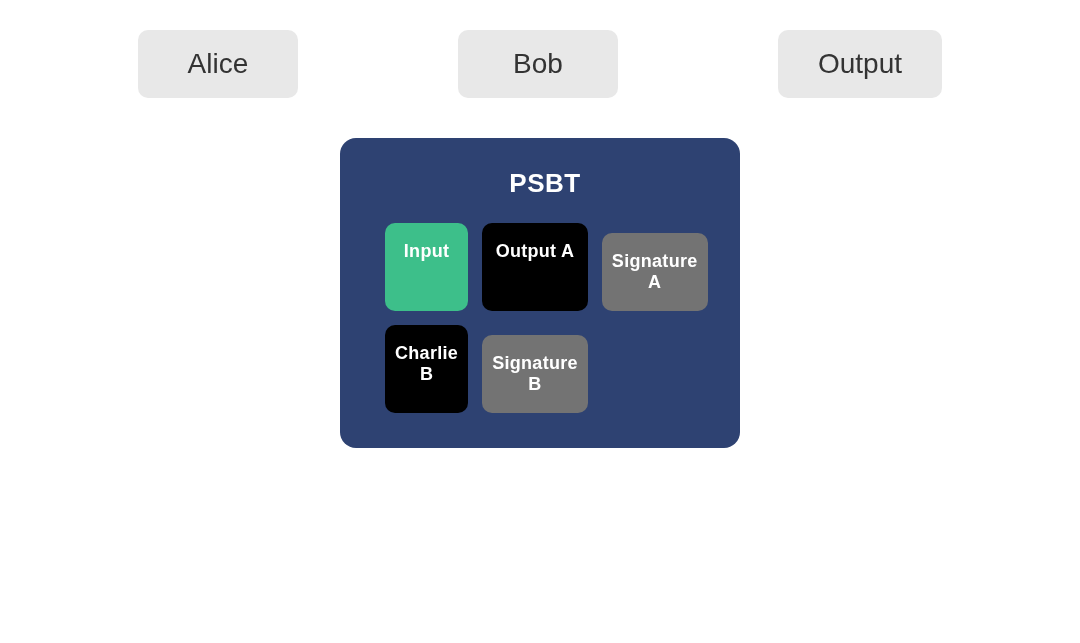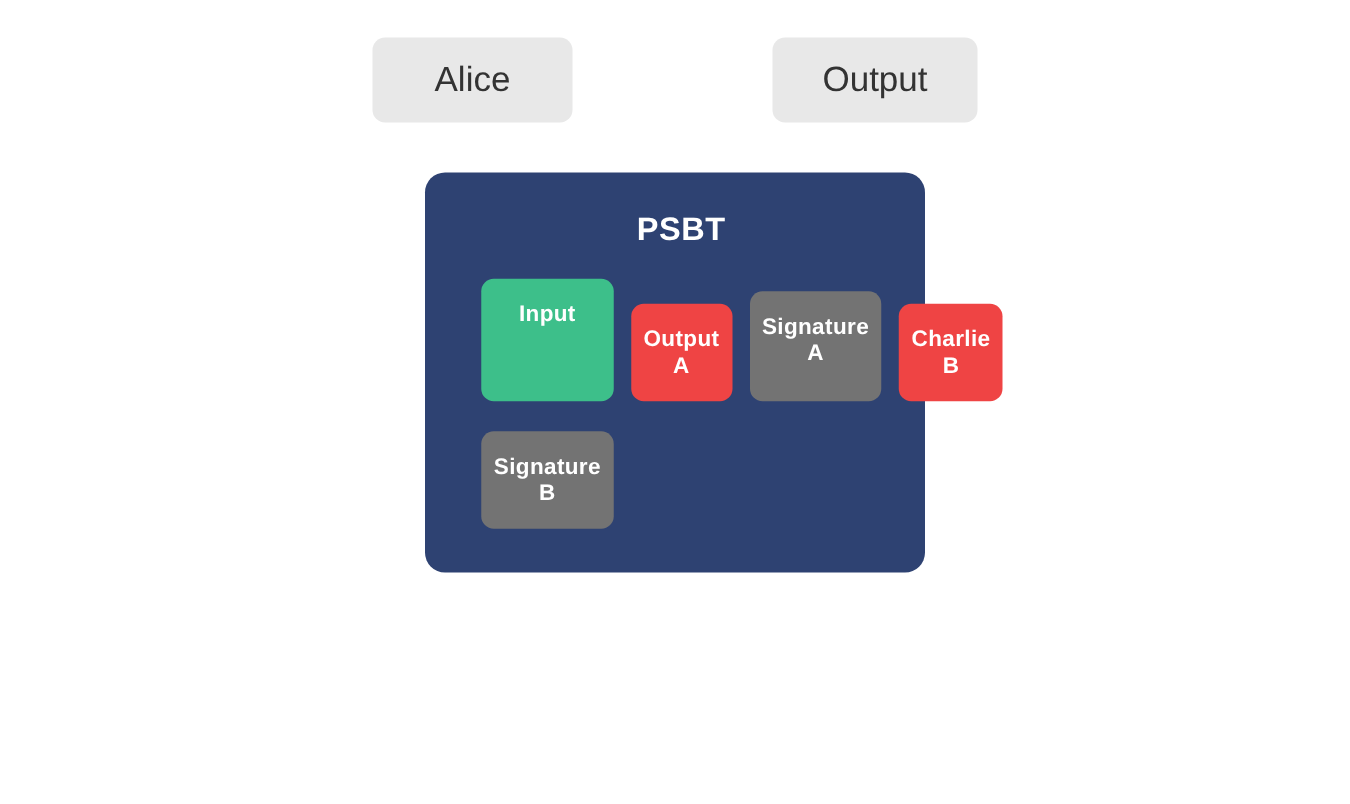--- a/index.html
+++ b/index.html
@@ -55,55 +55,57 @@
     .psbt-title {
       color: #ffffff;
       font-size: 26px;
       font-weight: 700;
       margin-bottom: 24px;
       letter-spacing: 0.5px;
     }
 
     .psbt-grid {
       display: grid;
-      grid-template-columns: 1fr 1fr 1fr 1fr;
+      grid-template-columns: 1fr 1fr 1fr;
       gap: 14px;
       width: 100%;
     }
 
     .psbt-cell {
       border-radius: 10px;
       padding: 18px 10px;
       text-align: center;
       font-size: 18px;
       font-weight: 600;
       color: #ffffff;
       letter-spacing: 0.3px;
     }
 
     .cell-input {
       background-color: #3dbf8a;
     }
 
     .cell-output {
-      background-color: #ef4444;
-      margin-top: 20px;
+      background-color: #000000;
     }
 
     .cell-signature {
       background-color: #737373;
       margin-top: 10px;
     }
   </style>
 </head>
 <body>
 
 <div class="top-row">
   <div class="name-card">
     <span>Alice</span>
+  </div>
+  <div class="name-card">
+    <span>Bob</span>
   </div>
   <div class="name-card">
     <span>Output</span>
   </div>
 </div>
 
 <div class="psbt-container">
   <div class="psbt-title">PSBT</div>
   <div class="psbt-grid">
     <div class="psbt-cell cell-input">

